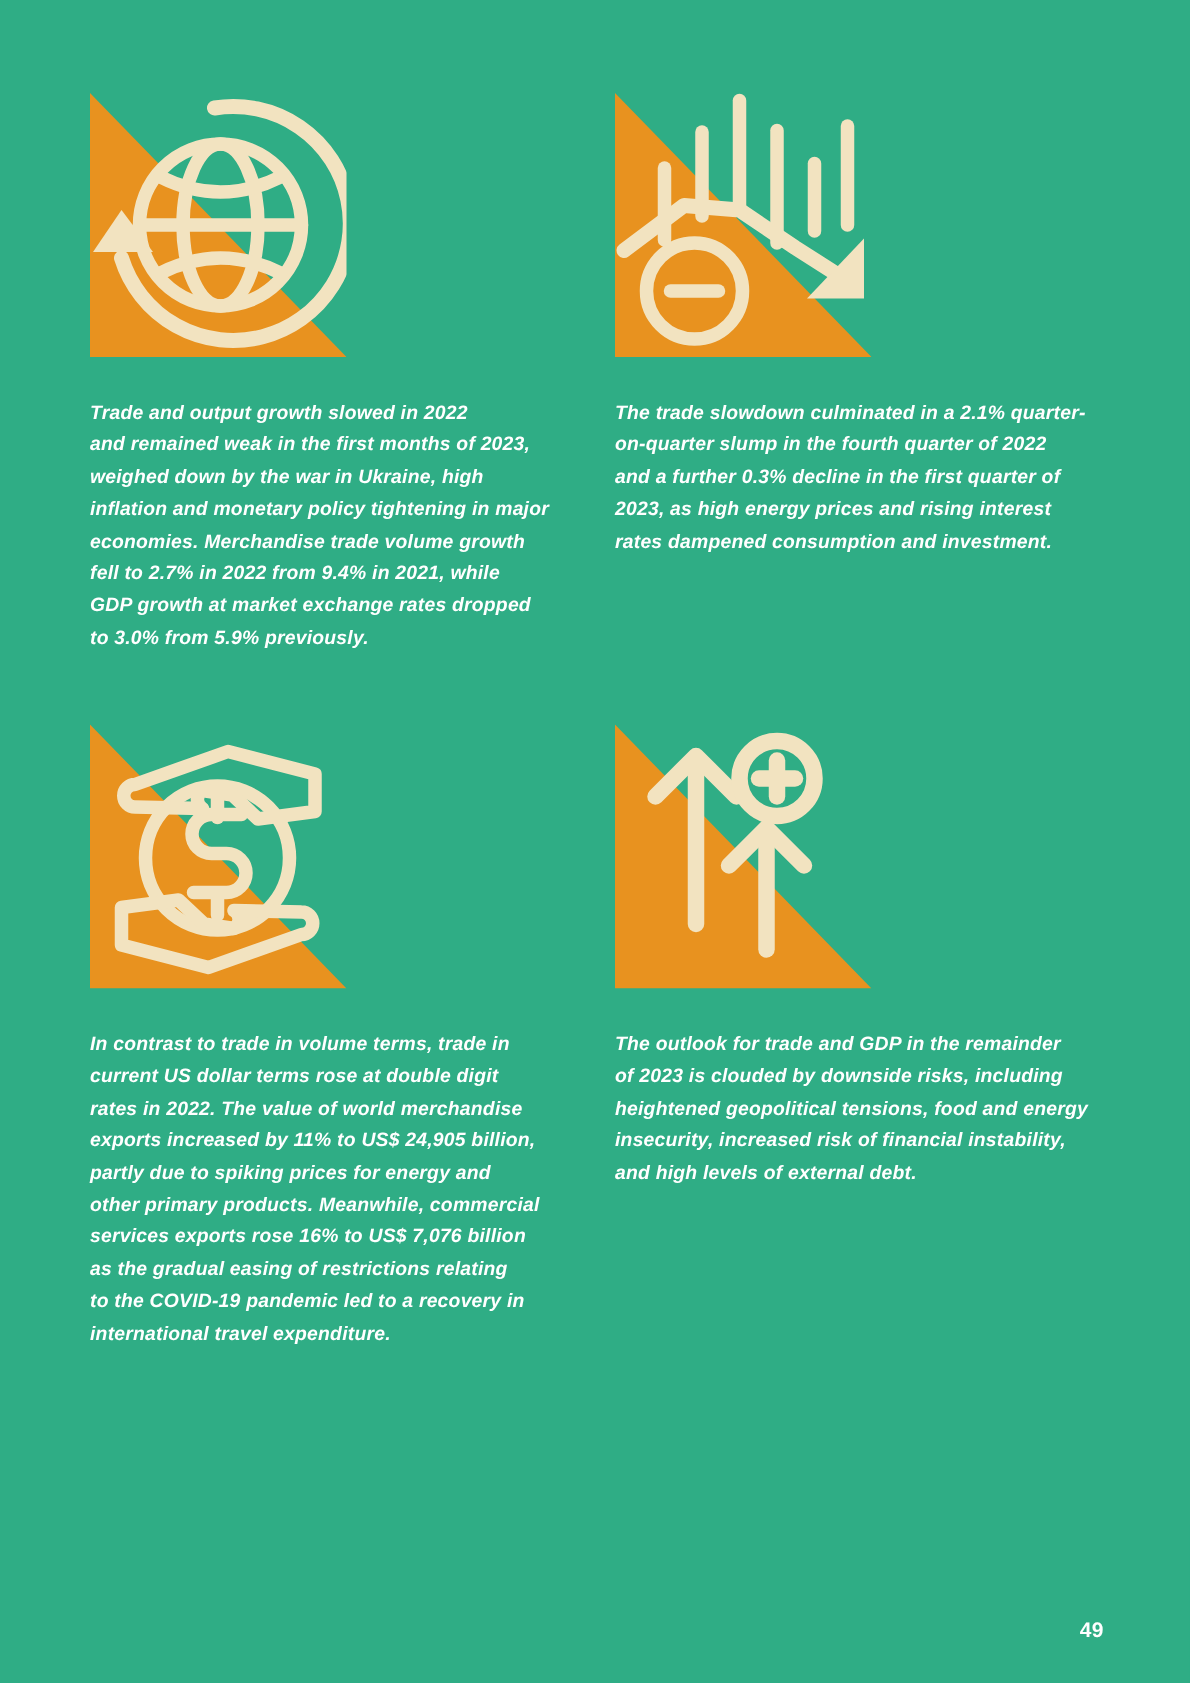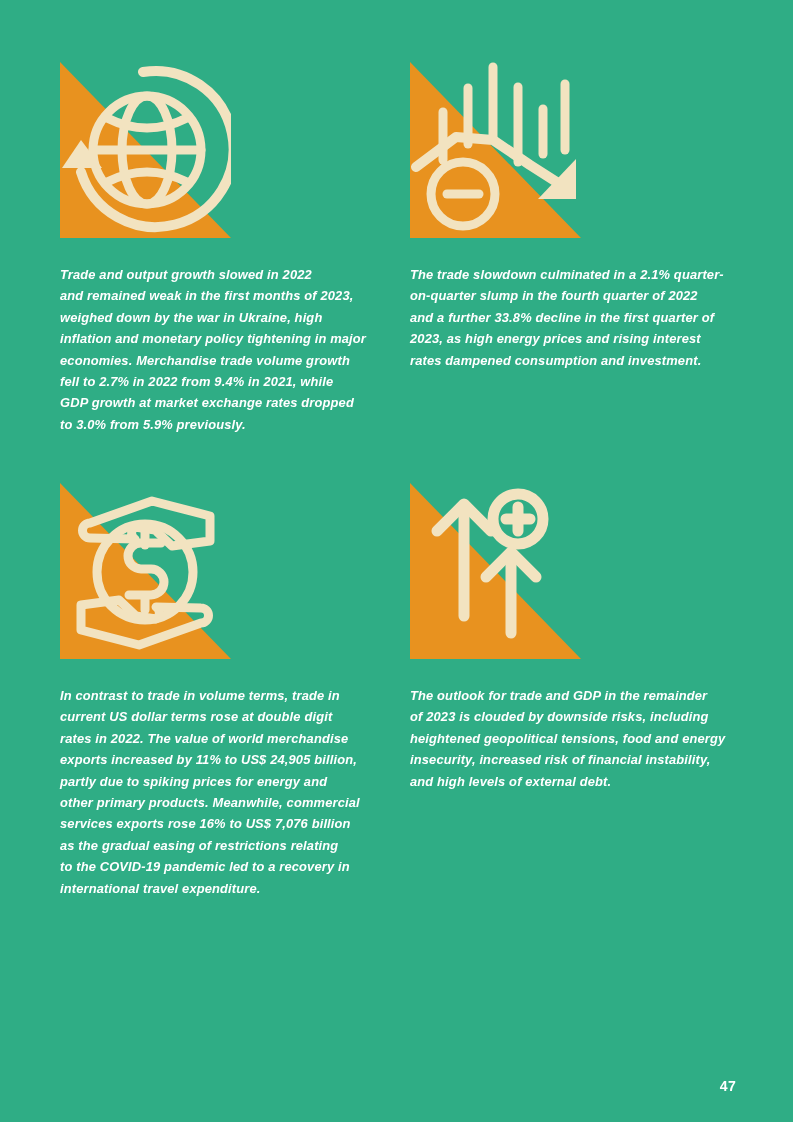--- a/index.html
+++ b/index.html
@@ -116,21 +116,21 @@
         </g>
         <polygon points="166 97 166 137 128 137" fill="#F2E3C0"></polygon>
         <g stroke="#F2E3C0" stroke-width="9" fill="none" stroke-linecap="round">
           <circle cx="53" cy="132" r="32"></circle>
           <line x1="37" y1="132" x2="69" y2="132"></line>
         </g>
       </svg>
     </div>
     <div class="para">The trade slowdown culminated in a 2.1% quarter-
 on-quarter slump in the fourth quarter of 2022
-and a further 33.8% decline in the first quarter of
+and a further 0.3% decline in the first quarter of
 2023, as high energy prices and rising interest
 rates dampened consumption and investment.</div>
   </div>
 
   <div class="panel panel-bl">
     <div class="icon-block">
       <svg viewBox="0 0 171 176" xmlns="http://www.w3.org/2000/svg">
         <polygon points="0,0 0,176 171,176" fill="#E8921F"></polygon>
         <g fill="none" stroke="#F2E3C0" stroke-width="9" stroke-linecap="round" stroke-linejoin="round">
           <circle cx="85" cy="89" r="48"></circle>
@@ -171,15 +171,15 @@
         </g>
       </svg>
     </div>
     <div class="para">The outlook for trade and GDP in the remainder
 of 2023 is clouded by downside risks, including
 heightened geopolitical tensions, food and energy
 insecurity, increased risk of financial instability,
 and high levels of external debt.</div>
   </div>
 
-  <div class="page-number">47</div>
+  <div class="page-number">49</div>
 
 </div>
 
 </body></html>

